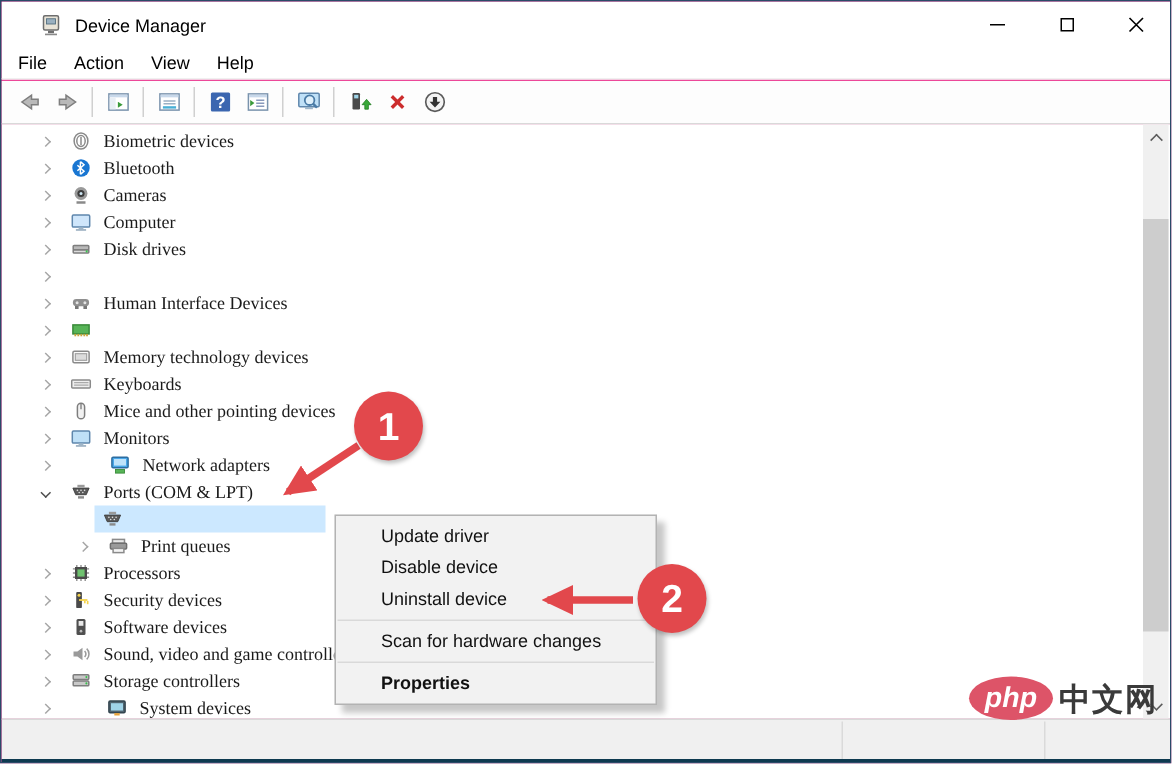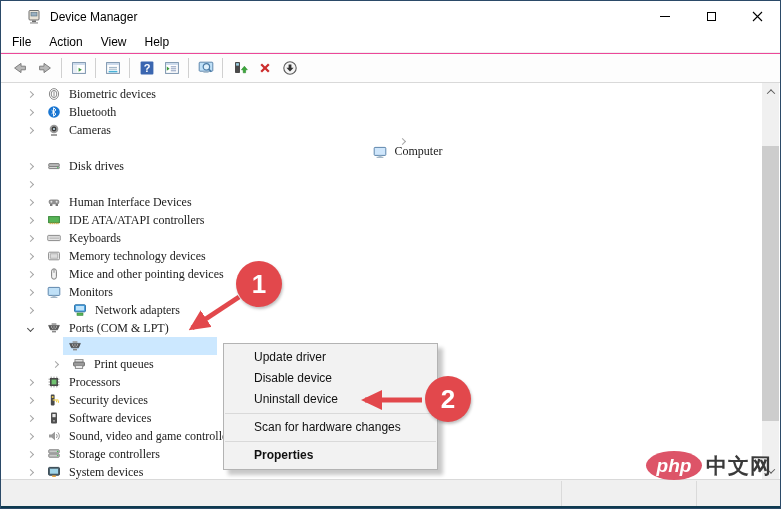--- a/index.html
+++ b/index.html
@@ -234,21 +234,21 @@
             <svg width="14" height="14" viewBox="0 0 14 14">
               <circle cx="7" cy="6" r="4.3" fill="#9a9a9a"></circle>
               <circle cx="7" cy="6" r="2.4" fill="#3c3c3c"></circle>
               <circle cx="7" cy="6" r="1" fill="#cfe8f5"></circle>
               <path d="M4 12 h6" stroke="#8a8a8a" stroke-width="1.6"></path>
             </svg>
           </span>
           <span class="row-label">Cameras</span>
         </span>
       </div>
-      <div class="tree-row" style="padding-left: 23px; flex-direction: column;">
+      <div class="tree-row" style="padding-left: 23px;">
         <span class="exp">
           <span class="chev right"></span>
         </span>
         <span class="row-content">
           <span class="dev-icon">
             <svg width="14" height="14" viewBox="0 0 14 14">
               <rect x="1.2" y="2.4" width="11.6" height="8" rx="0.8" fill="#cfe6fb" stroke="#5f87ad"></rect>
               <rect x="5.4" y="10.6" width="3.2" height="1.2" fill="#9fb6c9"></rect>
               <rect x="3.6" y="11.8" width="6.8" height="1" fill="#8fa6b9"></rect>
             </svg>
@@ -303,49 +303,48 @@
               <rect x="1.6" y="3.6" width="10.8" height="6" fill="#57b457" stroke="#3a8a3a"></rect>
               <g fill="#caa53c">
                 <rect x="2.6" y="9.6" width="1.2" height="1.6"></rect>
                 <rect x="4.6" y="9.6" width="1.2" height="1.6"></rect>
                 <rect x="6.6" y="9.6" width="1.2" height="1.6"></rect>
                 <rect x="8.6" y="9.6" width="1.2" height="1.6"></rect>
                 <rect x="10.4" y="9.6" width="1.2" height="1.6"></rect>
               </g>
             </svg>
           </span>
-          <span class="row-label">IDE ATA/ATAPI controllers</span>
+        </span>
+      </div>
+      <div class="tree-row" style="padding-left: 23px;">
+        <span class="exp">
+          <span class="chev right"></span>
+        </span>
+        <span class="row-content">
+          <span class="dev-icon">
+            <svg width="14" height="14" viewBox="0 0 14 14">
+              <rect x="1.6" y="3.2" width="10.8" height="7.6" rx="1" fill="#fbfbfb" stroke="#8a8a8a"></rect>
+              <rect x="3.2" y="4.8" width="7.6" height="4.4" fill="#dcdcdc" stroke="#9a9a9a" stroke-width="0.7"></rect>
+            </svg>
+          </span>
+          <span class="row-label">Memory technology devices</span>
         </span>
       </div>
       <div class="tree-row" style="padding-left: 23px;">
         <span class="exp">
           <span class="chev right"></span>
         </span>
         <span class="row-content">
           <span class="dev-icon">
             <svg width="14" height="14" viewBox="0 0 14 14">
               <rect x="0.8" y="4.4" width="12.4" height="5.2" rx="0.6" fill="#efefef" stroke="#8a8a8a"></rect>
               <path d="M2.4 6.1 h9.6 M2.4 7.7 h9.6" stroke="#aaa" stroke-width="0.8"></path>
             </svg>
           </span>
           <span class="row-label">Keyboards</span>
-        </span>
-      </div>
-      <div class="tree-row" style="padding-left: 23px;">
-        <span class="exp">
-          <span class="chev right"></span>
-        </span>
-        <span class="row-content">
-          <span class="dev-icon">
-            <svg width="14" height="14" viewBox="0 0 14 14">
-              <rect x="1.6" y="3.2" width="10.8" height="7.6" rx="1" fill="#fbfbfb" stroke="#8a8a8a"></rect>
-              <rect x="3.2" y="4.8" width="7.6" height="4.4" fill="#dcdcdc" stroke="#9a9a9a" stroke-width="0.7"></rect>
-            </svg>
-          </span>
-          <span class="row-label">Memory technology devices</span>
         </span>
       </div>
       <div class="tree-row" style="padding-left: 23px;">
         <span class="exp">
           <span class="chev right"></span>
         </span>
         <span class="row-content">
           <span class="dev-icon">
             <svg width="14" height="14" viewBox="0 0 14 14">
               <rect x="4.6" y="1.8" width="4.8" height="10.4" rx="2.4" fill="#f2f2f2" stroke="#7e7e7e"></rect>
@@ -511,21 +510,21 @@
             <svg width="14" height="14" viewBox="0 0 14 14">
               <rect x="1.8" y="2.8" width="10.4" height="3.2" rx="0.6" fill="#c9c9c9" stroke="#7e7e7e"></rect>
               <rect x="1.8" y="7" width="10.4" height="3.2" rx="0.6" fill="#c9c9c9" stroke="#7e7e7e"></rect>
               <circle cx="10.6" cy="4.4" r="0.7" fill="#39c24d"></circle>
               <circle cx="10.6" cy="8.6" r="0.7" fill="#39c24d"></circle>
             </svg>
           </span>
           <span class="row-label">Storage controllers</span>
         </span>
       </div>
-      <div class="tree-row" style="padding-left: 23px;">
+      <div class="tree-row" style="padding-left: 23px; gap: 24px;">
         <span class="exp">
           <span class="chev right"></span>
         </span>
         <span class="row-content">
           <span class="dev-icon">
             <svg width="14" height="14" viewBox="0 0 14 14">
               <rect x="1.6" y="2.4" width="10.8" height="7.8" rx="0.8" fill="#4f6470" stroke="#33454f"></rect>
               <rect x="3" y="3.8" width="8" height="4.9" fill="#9fd4e8"></rect>
               <rect x="5.2" y="10.4" width="3.6" height="1.6" fill="#e8a33c"></rect>
             </svg>

